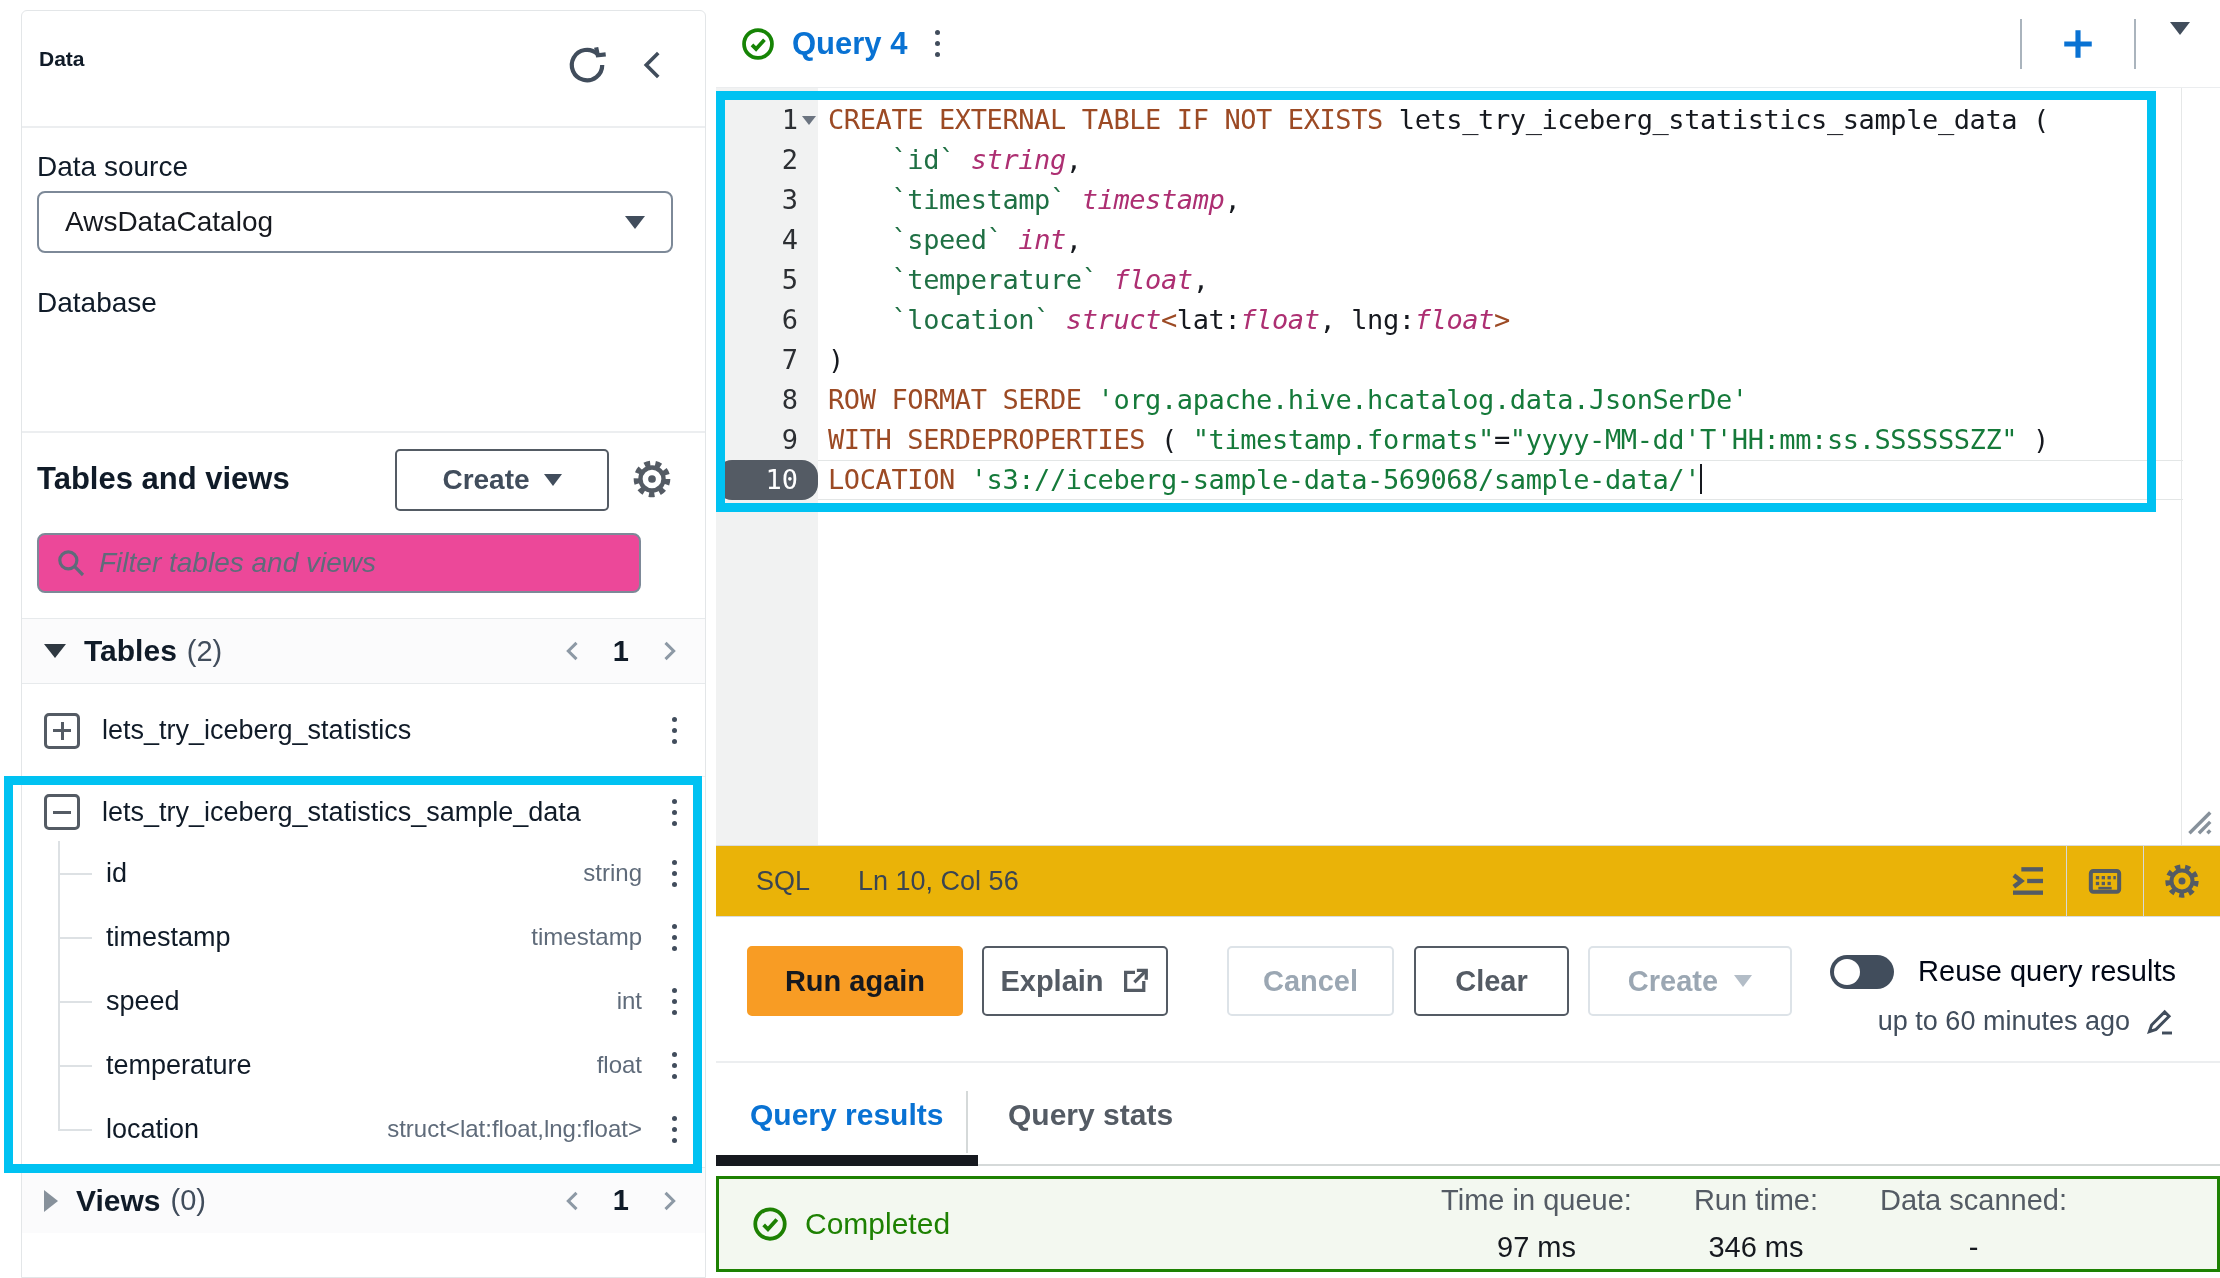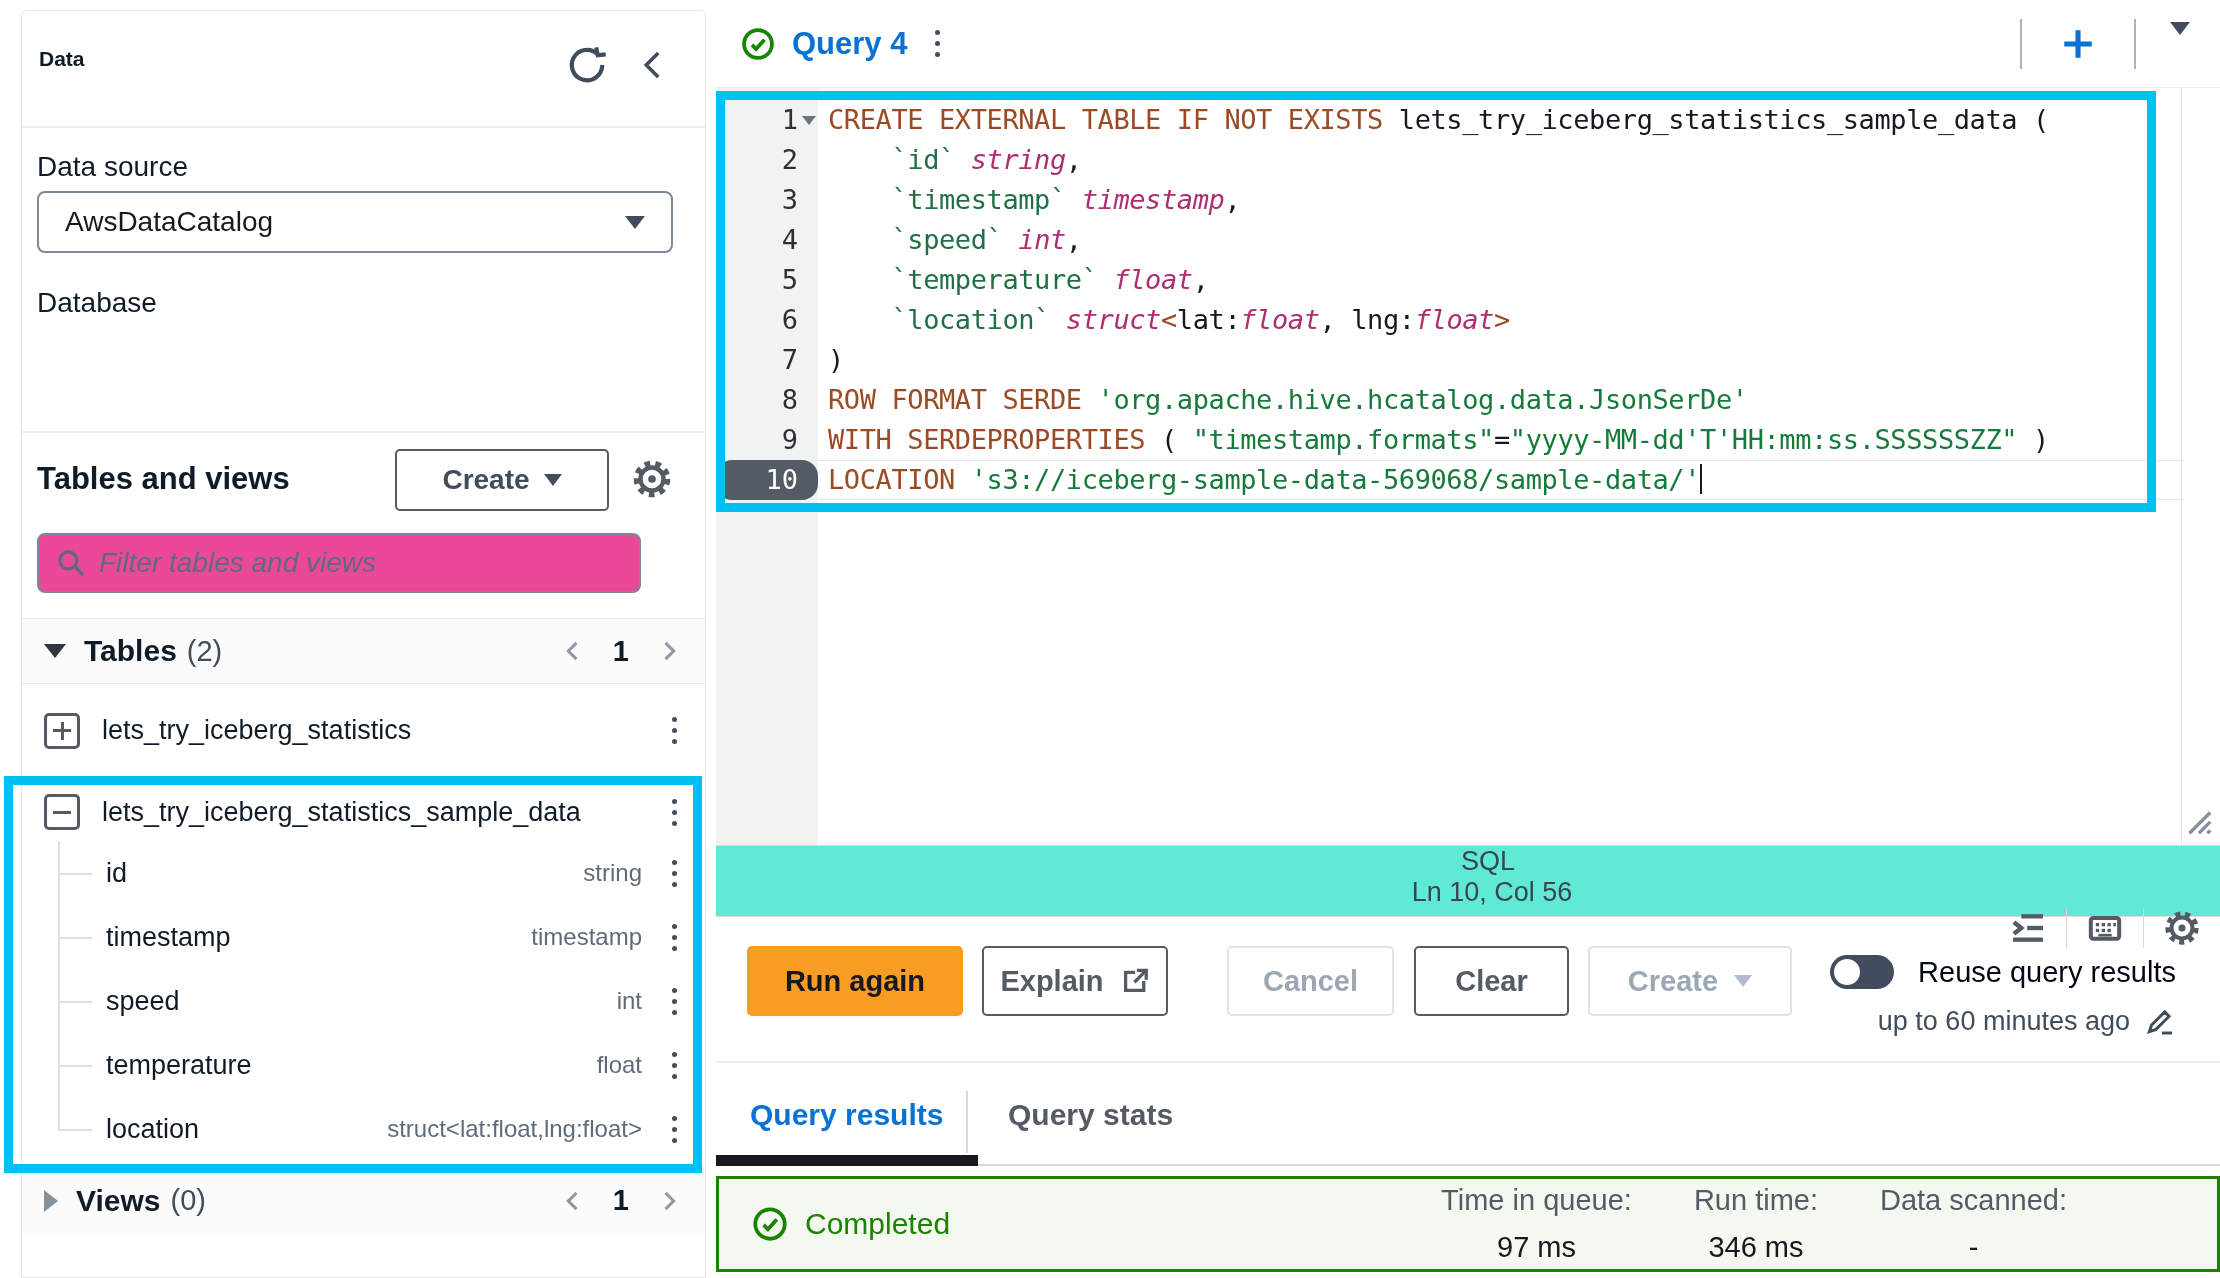--- a/index.html
+++ b/index.html
@@ -95,40 +95,40 @@
     white-space:pre; letter-spacing:-0.4px; }
   .tok-k { color:#9c4a24; }
   .tok-i { color:#1f7044; }
   .tok-t { color:#ad2f72; font-style:italic; }
   .tok-s { color:#157a3a; }
   .tok-p { color:#16191f; }
   #text-cursor { display:inline-block; width:2px; height:30px; background:#16191f; vertical-align:-5px; }
   #print-margin { position:absolute; left:1465px; top:0; width:1px; height:100%; background:#e6e8e8; }
   #resize-handle { position:absolute; right:6px; bottom:8px; cursor:nwse-resize; }
 
-  #statusbar { left:716px; top:845px; width:1504px; height:72px; background:#5eead4;
-    border-top:1px solid #d9dcdc; border-bottom:1px solid #d9dcdc; display:flex; align-items:center;flex-direction:column; }
+  #statusbar { left:716px; top:845px; width:1504px; height:72px; background:#eab308;
+    border-top:1px solid #d9dcdc; border-bottom:1px solid #d9dcdc; display:flex; align-items:center; }
   #status-lang { font-size:27px; color:#3a4552; margin-left:40px; }
   #status-pos { font-size:27px; color:#3a4552; margin-left:48px; }
   #status-icons { margin-left:auto; display:flex; align-items:center; height:100%; }
   .sb-btn { width:76px; height:100%; display:flex; align-items:center; justify-content:center; cursor:pointer; }
   .sb-div { width:1px; height:100%; background:#d5d9d9; }
 
   
   #actionbar { left:716px; top:917px; width:1504px; height:144px; }
   .btn { position:absolute; top:29px; height:70px; border-radius:5px; display:flex; align-items:center;
     justify-content:center; gap:16px; font-size:29px; font-weight:bold; cursor:pointer; background:#fff; }
   #run-btn { left:31px; width:216px; background:#f89c24; border:2px solid #f89c24; color:#16191f; }
   #explain-btn { left:266px; width:186px; border:2px solid #545b64; color:#545b64; }
   #cancel-btn { left:511px; width:167px; border:2px solid #dde3e8; color:#9ba7b3; cursor:default; }
   #clear-btn { left:698px; width:155px; border:2px solid #545b64; color:#545b64; }
   #create2-btn { left:872px; width:204px; border:2px solid #dde3e8; color:#9ba7b3; cursor:default; }
   #create2-btn .caret-down { margin:0; border-top-color:#b3bdc7; border-left-width:9px; border-right-width:9px; border-top-width:12px; }
   #reuse-group { position:absolute; right:44px; top:38px; display:flex; flex-direction:column; align-items:flex-end; gap:16px; }
-  #reuse-row { display:flex; align-items:center; gap:24px; }
+  #reuse-row { display:flex; gap:24px; }
   #toggle { width:64px; height:34px; border-radius:17px; background:#414d5c; position:relative; cursor:pointer; flex:none; }
   #toggle i { position:absolute; left:4px; top:4px; width:26px; height:26px; border-radius:50%; background:#fff; }
   #reuse-label { font-size:29px; color:#000716; }
   #reuse-sub-row { display:flex; align-items:center; gap:14px; }
   #reuse-sub { font-size:27px; color:#414d5c; }
   #edit-reuse-btn { cursor:pointer; }
 
   
   #section-div { left:716px; top:1061px; width:1504px; height:2px; background:#eceef0; }
   #results-tabs { left:716px; top:1063px; width:1504px; height:103px; }

